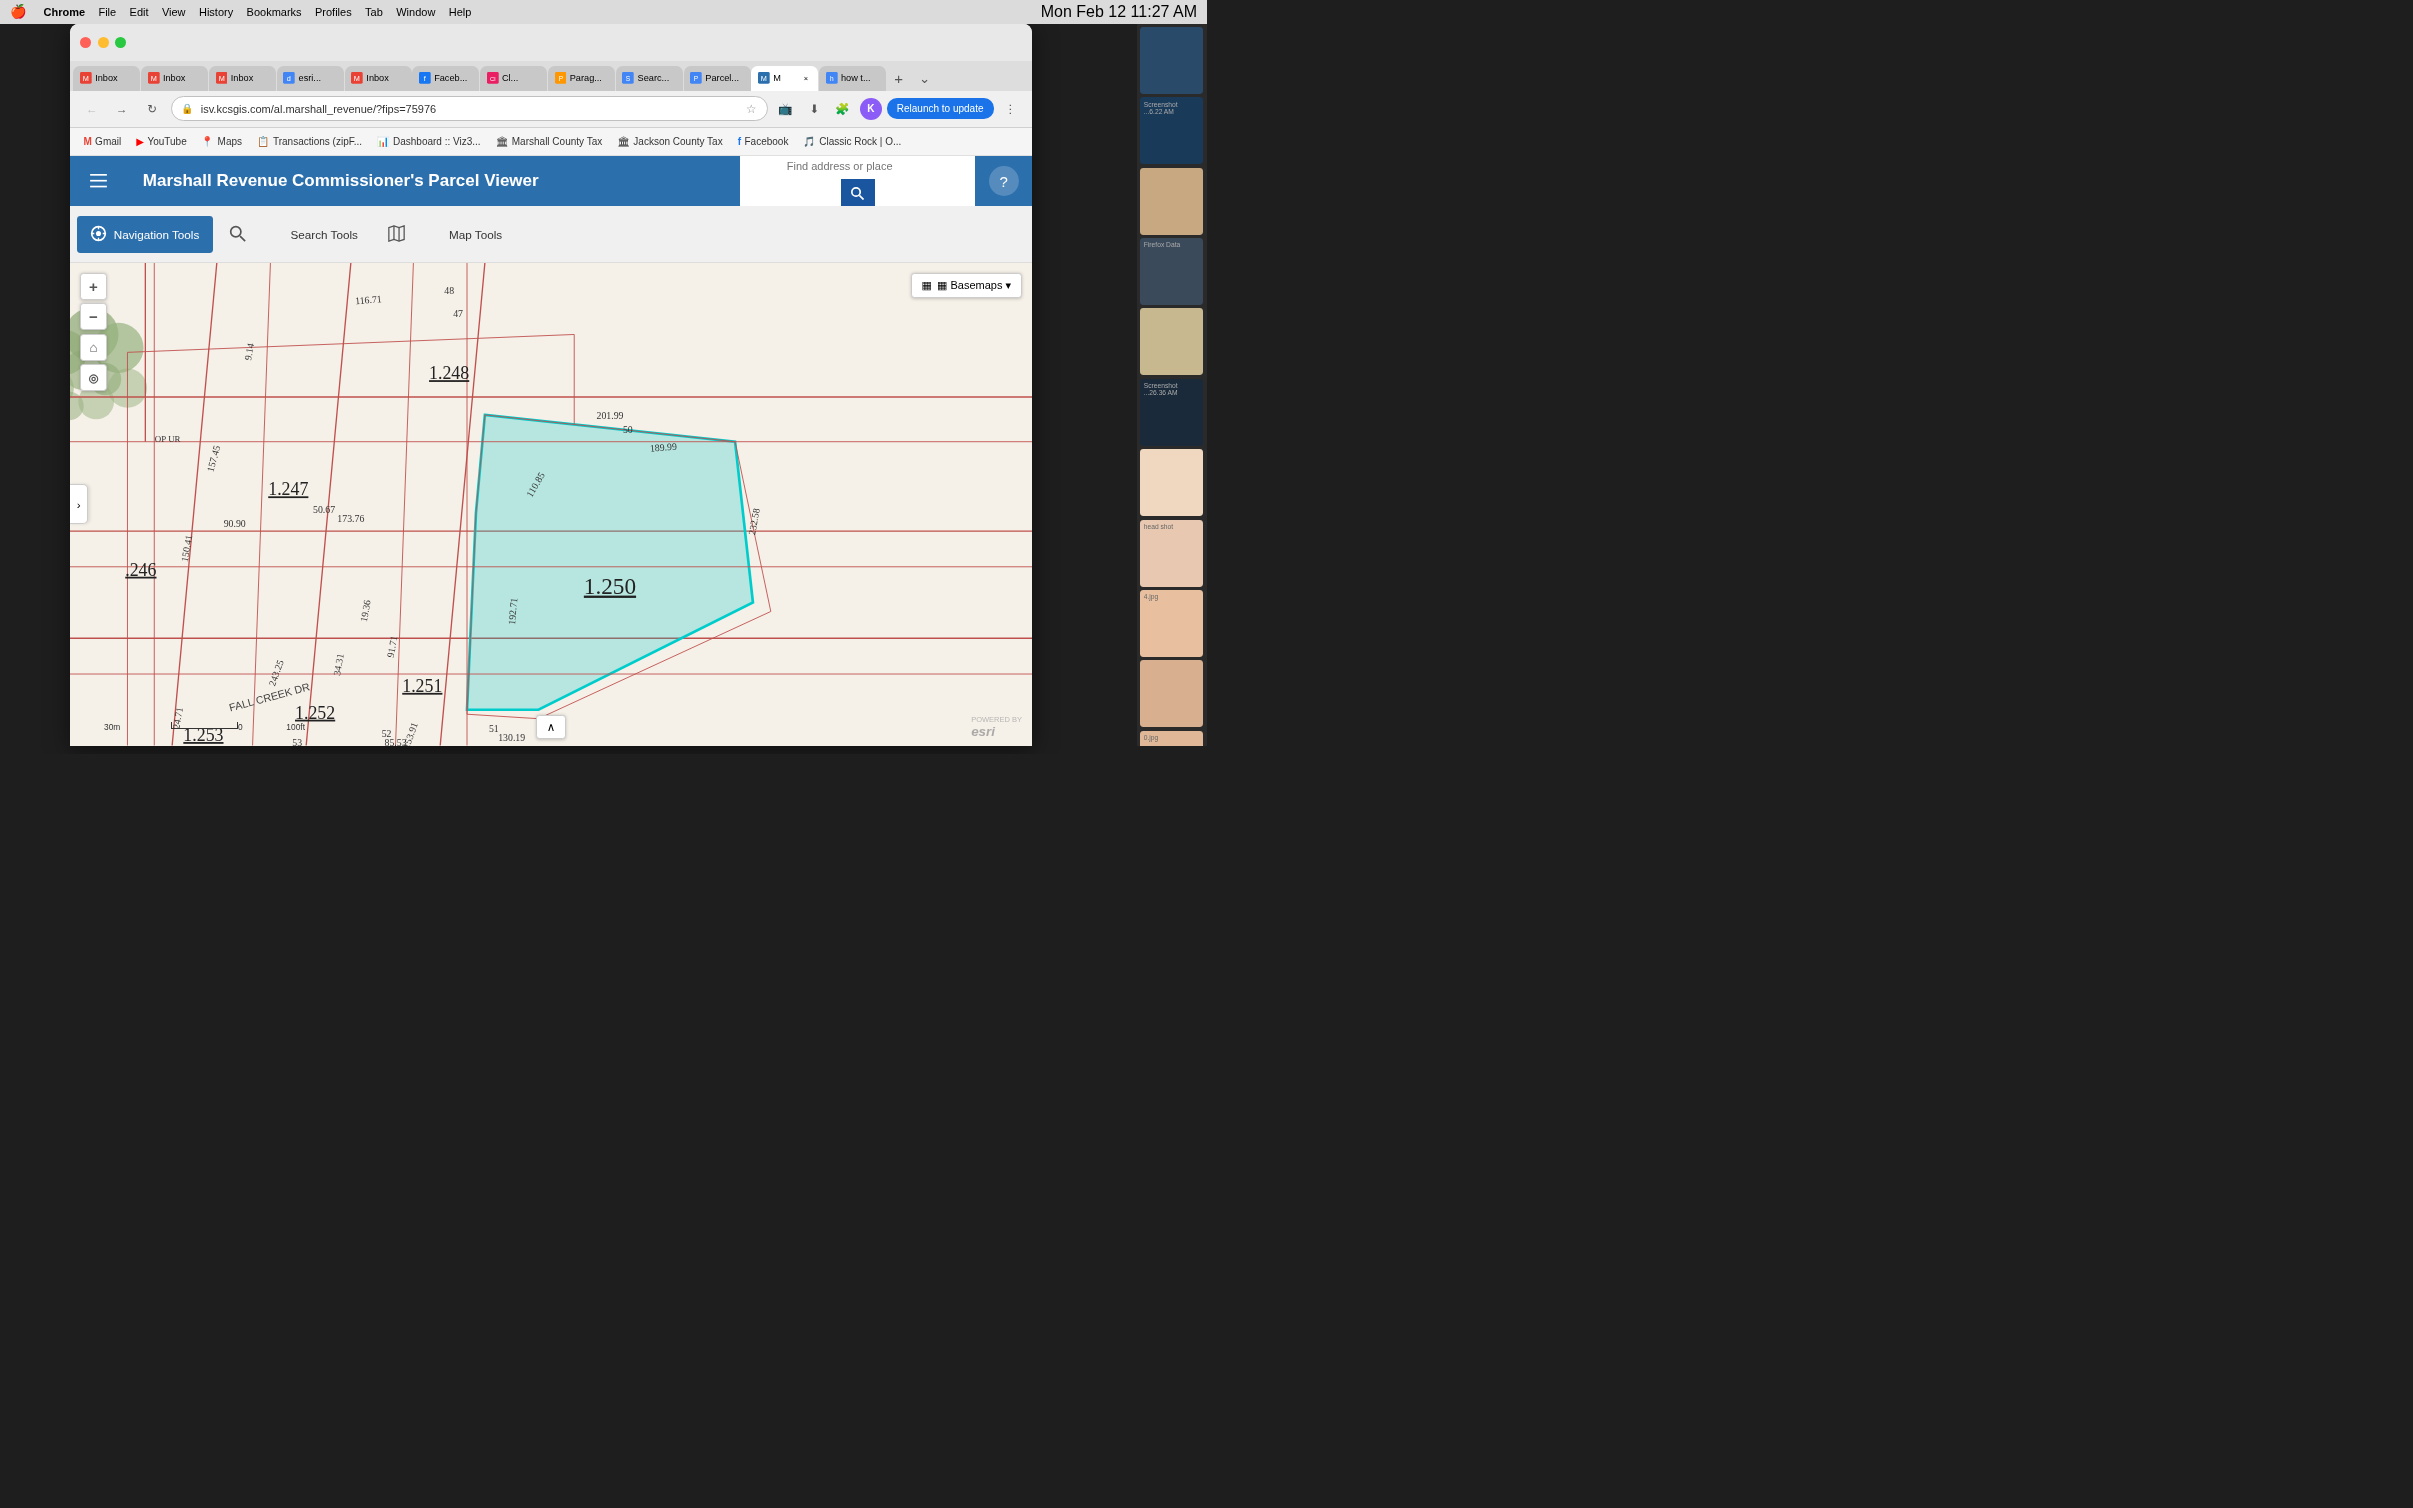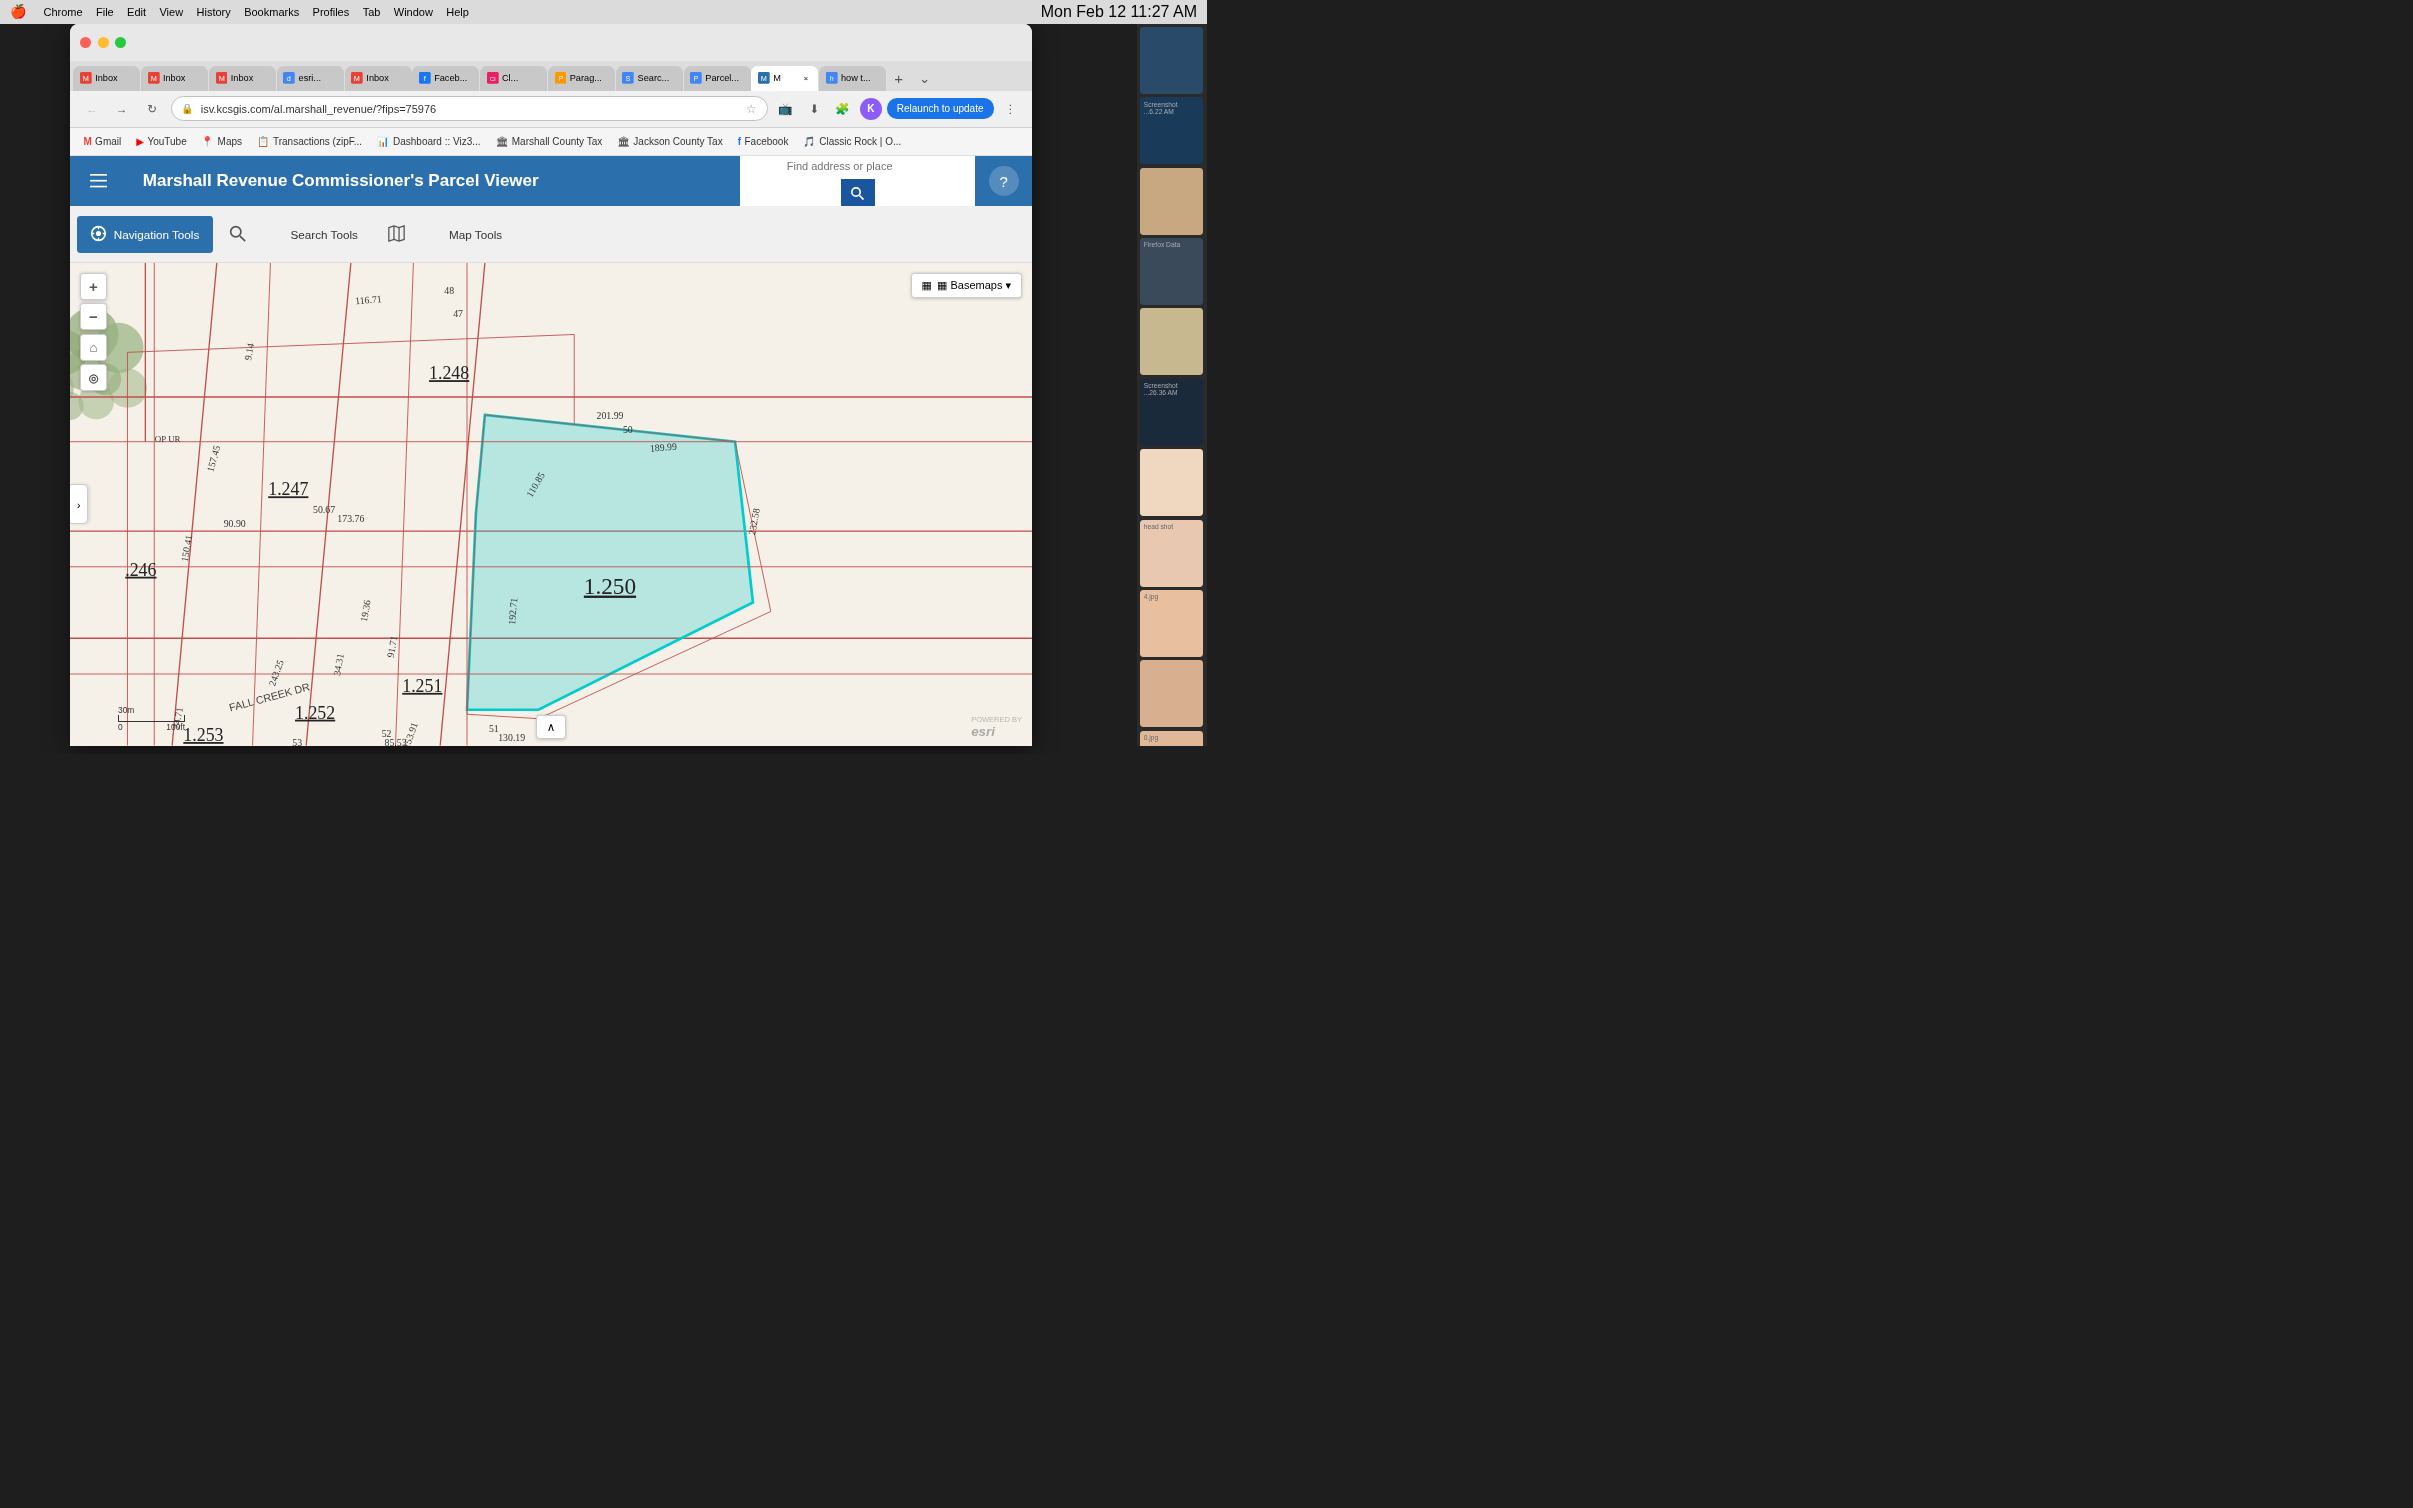--- a/index.html
+++ b/index.html
@@ -21,21 +21,21 @@
       align-items: center;
       padding: 0 10px;
       gap: 13.4px;
       font-size: 11px;
       font-weight: 500;
       position: relative;
       z-index: 100;
     }
     .menubar-apple { font-size: 13.4px; margin-right: 3.4px; }
     .menubar-item { cursor: pointer; white-space: nowrap; }
-    .menubar-item.bold { font-weight: 400; }
+    .menubar-item.bold { font-weight: 700; }
     .menubar-right {
       margin-left: auto;
       display: flex;
       align-items: center;
       gap: 10px;
       font-size: 16px;
     }
 
     
     .browser {
@@ -368,23 +368,23 @@
       padding: 5px 10px;
       font-size: 11px;
       cursor: pointer;
       display: flex; align-items: center; gap: 5px;
       box-shadow: 0 0.8px 3.4px rgba(0,0,0,0.2);
     }
 
     .scale-bar {
       position: absolute;
       bottom: 13.4px;
-      left: 48px;
-      display: flex;
-      flex-direction: column;
+      left: 34px;
+      display: flex;
+      flex-direction: row;
       align-items: flex-start;
     }
     .scale-line {
       width: 67px;
       height: 6.7px;
       border: 1.7px solid #333;
       border-top: none;
     }
     .scale-labels {
       display: flex;

